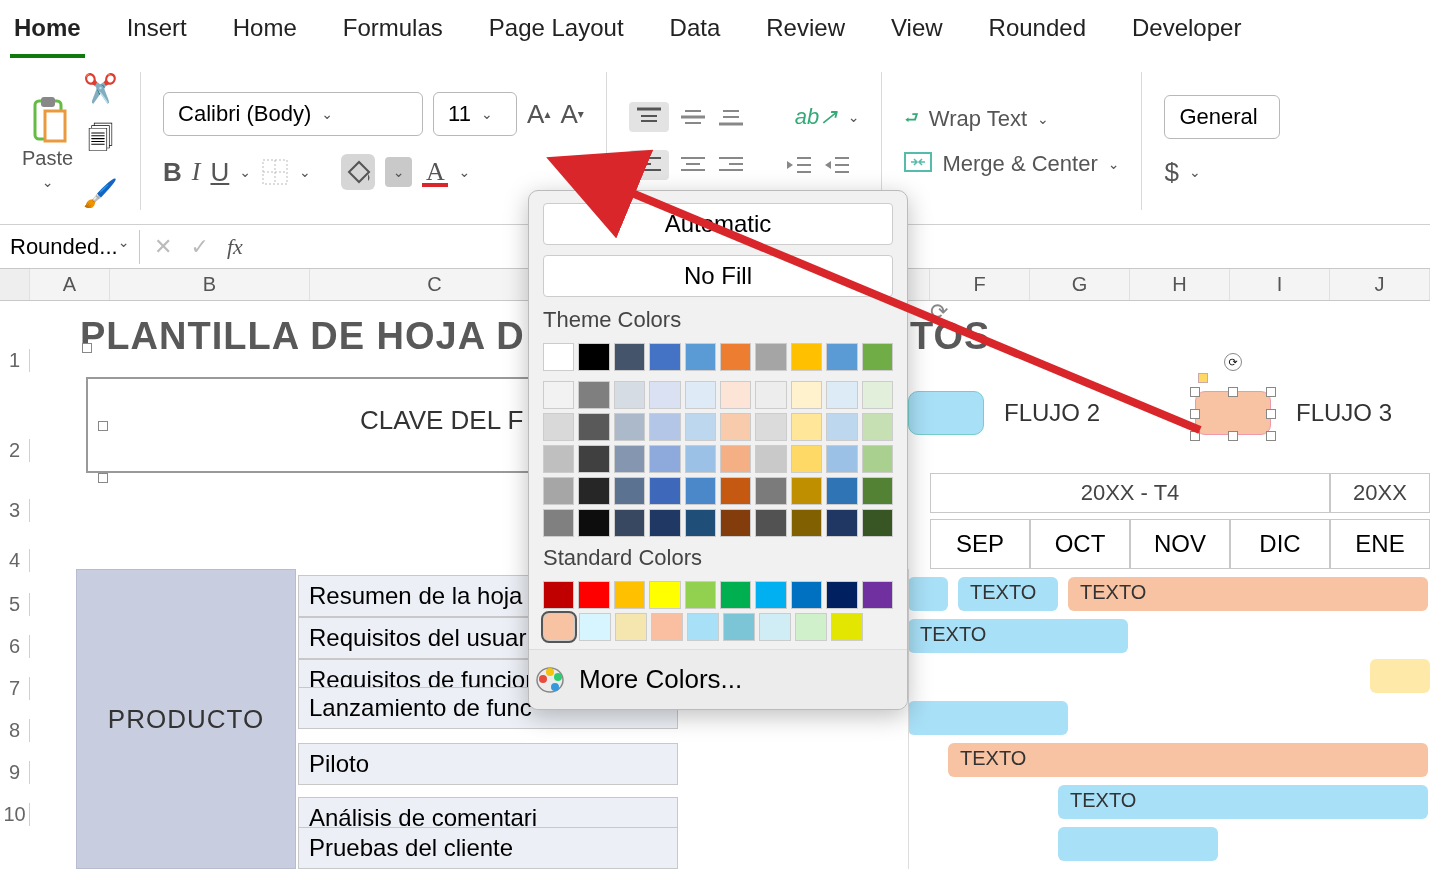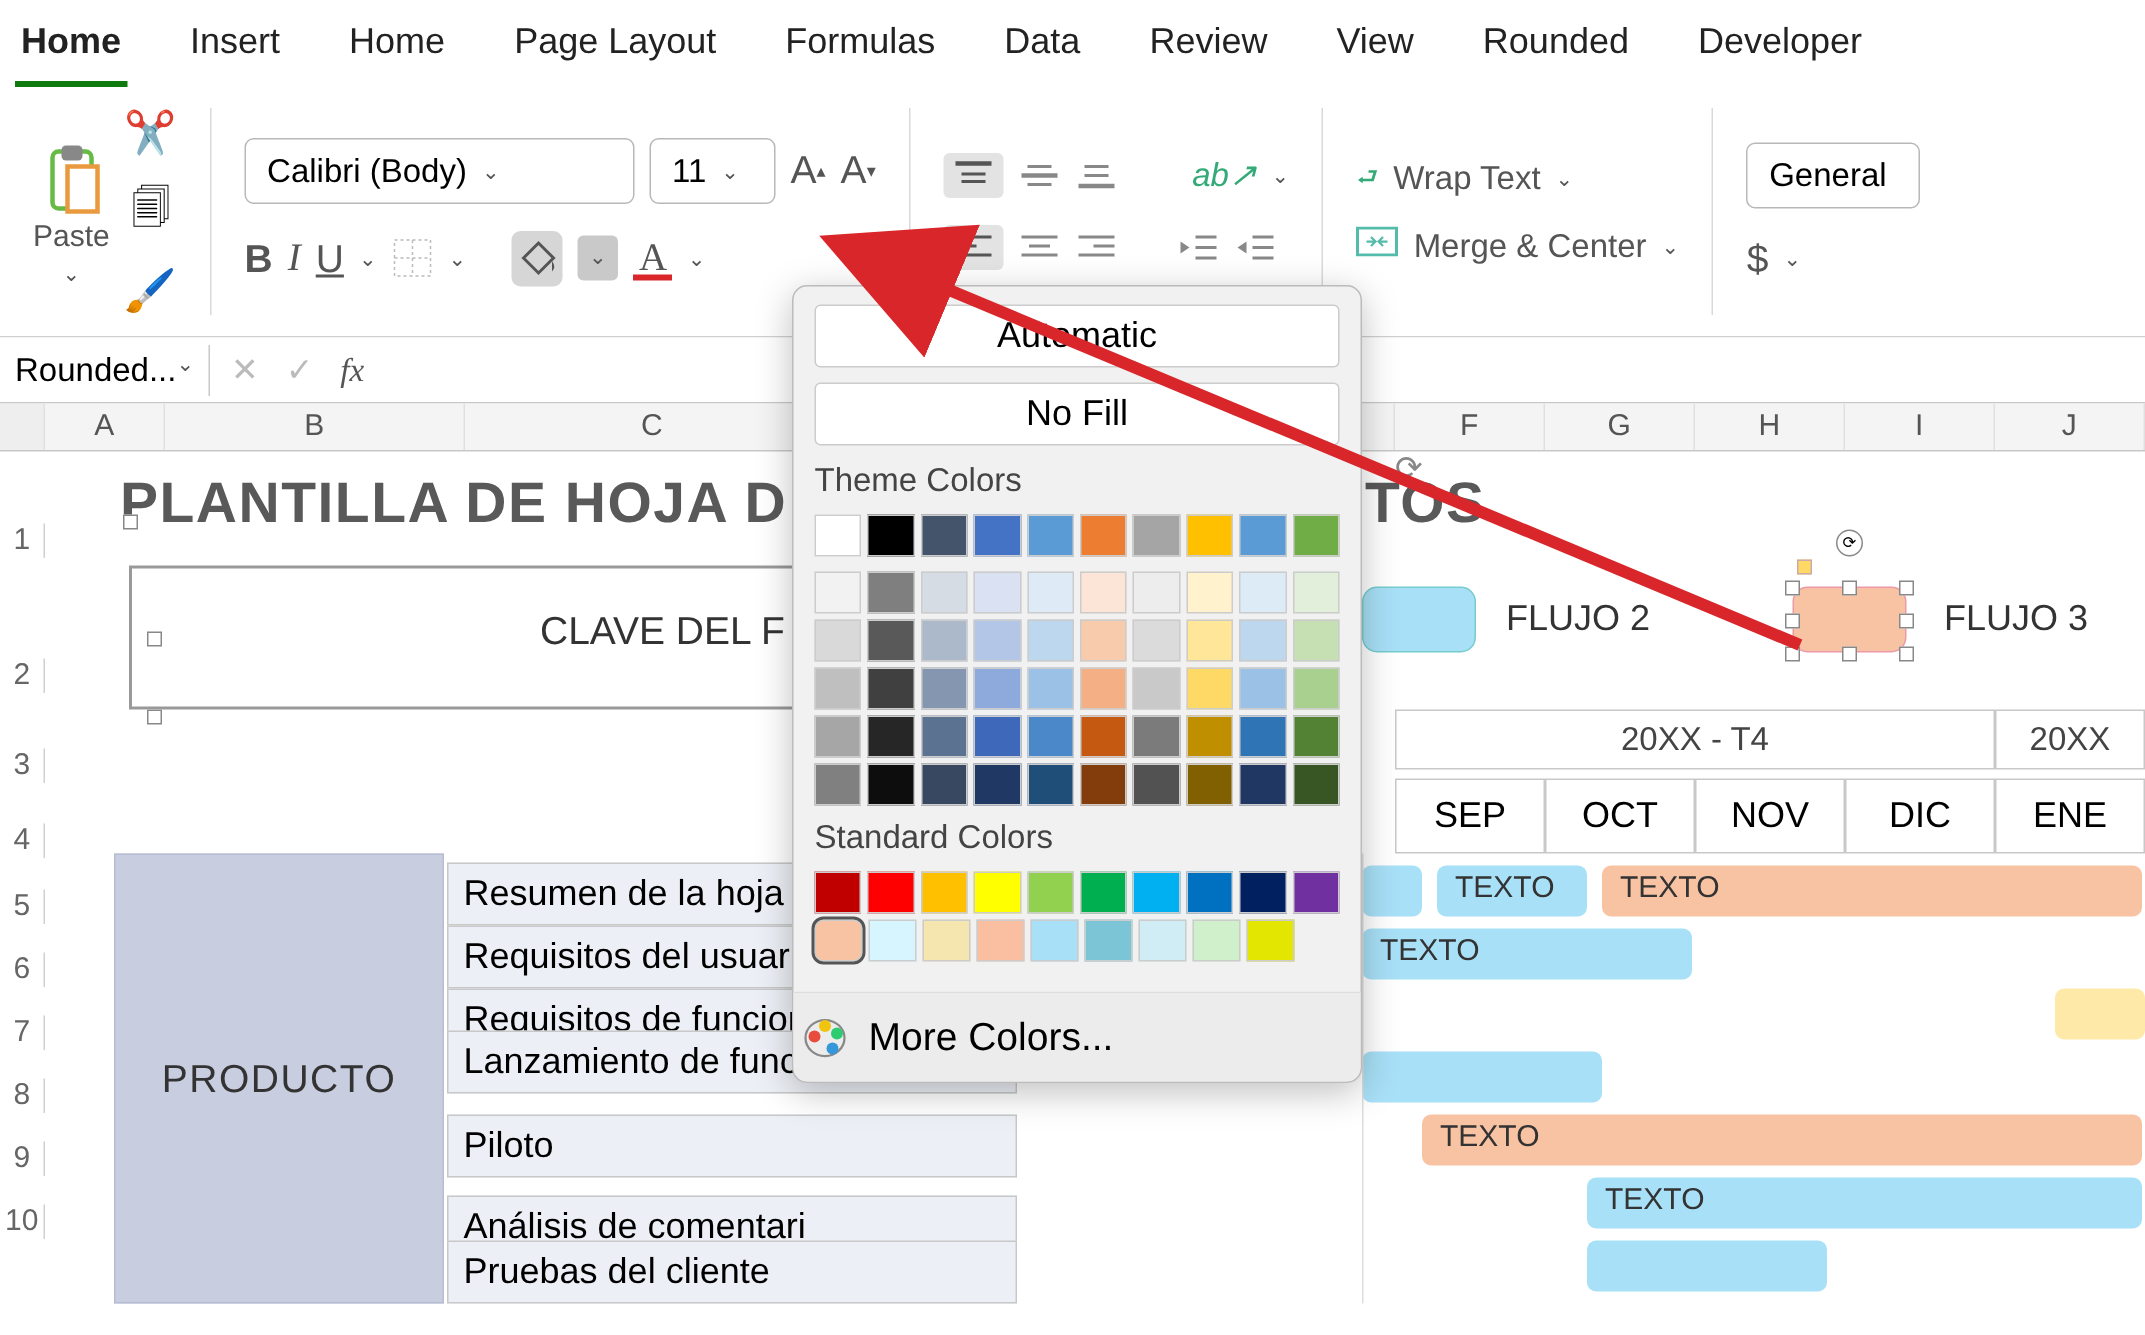--- a/index.html
+++ b/index.html
@@ -59,36 +59,36 @@
   .bar-orange { background:#f7c3a3;}
   .bar-yellow { background:#ffe9a8;}
 
   
   .popup { position:absolute; left:528px; top:190px; width:380px; background:#f1f1f1; border:1px solid #bbb; border-radius:10px; box-shadow:0 6px 24px rgba(0,0,0,0.25); padding:12px 14px 0; z-index:50;}
   .popup .wide-btn { display:block; background:#fff; border:1px solid #ccc; border-radius:4px; text-align:center; font-size:24px; padding:6px 0; margin-bottom:10px; cursor:pointer;}
   .popup h4 { font-size:22px; font-weight:400; color:#444; margin:8px 0 10px;}
   .swatch-row { display:flex; gap:4px; margin-bottom:4px;}
   .sw { width:32px; height:28px; border:1px solid #ccc;}
   .sw.sel { outline:2px solid #555;}
-  .more { display:flex; align-items:center; gap:14px; font-size:26px; padding:14px 6px; margin:20px -14px 0; border-top:1px solid #ddd; background:#ececec; border-radius:0 0 10px 10px; cursor:pointer;}
+  .more { display:flex; align-items:center; gap:14px; font-size:26px; padding:14px 6px; margin:8px -14px 0; border-top:1px solid #ddd; background:#ececec; border-radius:0 0 10px 10px; cursor:pointer;}
   .palette-ico { width:30px; height:30px; position:relative;}
   .pdot{position:absolute;width:8px;height:8px;border-radius:50%;}
 
   
   .arrow-svg { position:absolute; left:0; top:0; pointer-events:none; z-index:100;}
 </style>
 </head>
 <body>
 
 <div class="tabs">
   <div class="tab active">Home</div>
   <div class="tab">Insert</div>
   <div class="tab">Home</div>
+  <div class="tab">Formulas</div>
   <div class="tab">Page Layout</div>
-  <div class="tab">Formulas</div>
   <div class="tab">Data</div>
   <div class="tab">Review</div>
   <div class="tab">View</div>
   <div class="tab">Rounded</div>
   <div class="tab">Developer</div>
 </div>
 
 <div class="ribbon">
 
   <div class="group" style="padding-left:8px">

